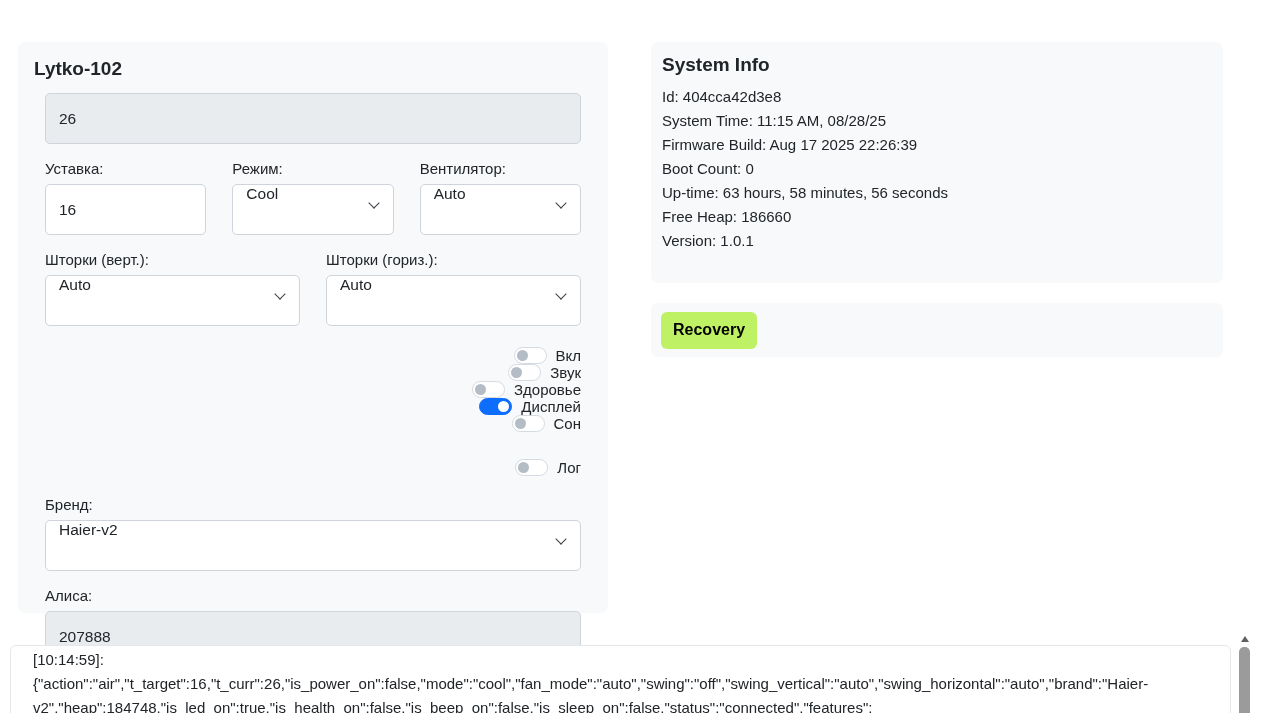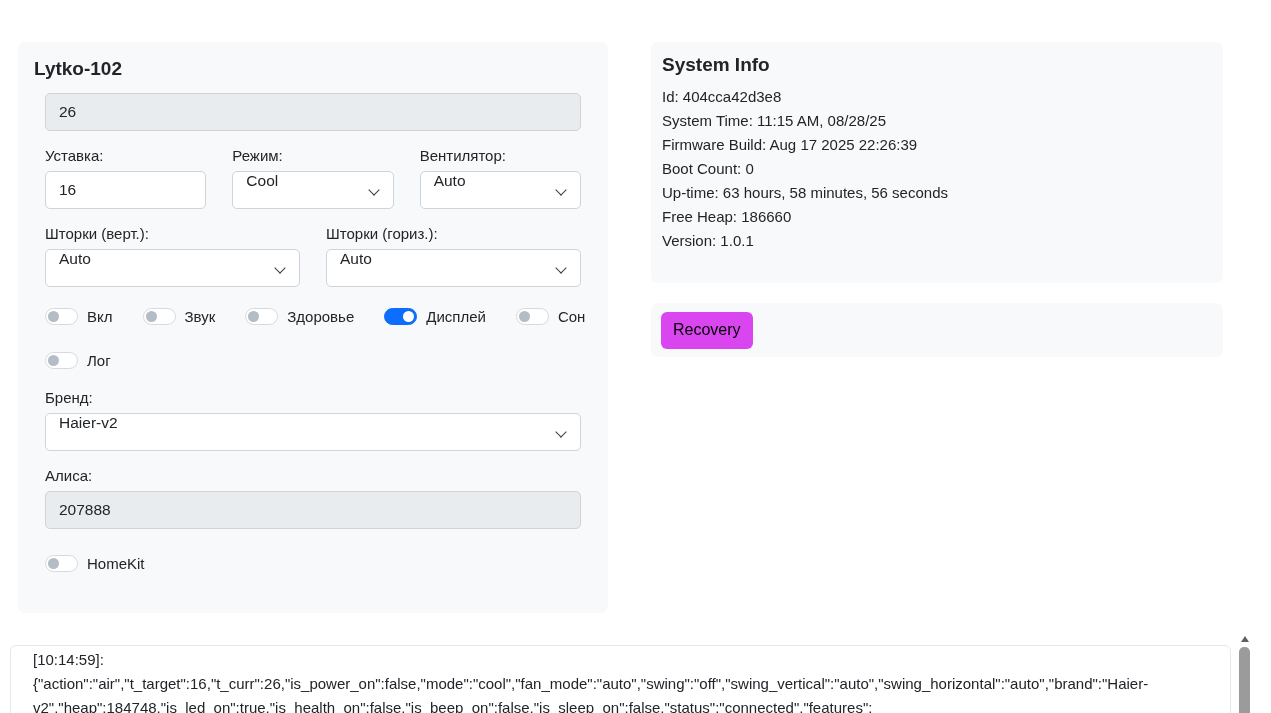--- a/index.html
+++ b/index.html
@@ -21,21 +21,21 @@
   .card-actions{ left: 651px; top: 303px; width: 572px; height: 54px; padding: 8px 10px; display: flex; align-items: center; gap: 5px; }
 
   .card-title { font-size: 19px; font-weight: 700; color: #212529; }
   .card-device .card-title { margin-bottom: 13px; }
   .card-info .card-title { margin-bottom: 9px; }
 
   .form-area { padding: 0 11px; }
   .field-label { display: block; font-size: 15px; margin-bottom: 7px; color: #212529; }
 
   .input, .select {
-    width: 100%; height: 38px;
+    width: 100%; height: 51px;
     background: #ffffff;
     border: 1px solid #ced4da;
     border-radius: 5px;
     font-family: "Liberation Sans", sans-serif;
     font-size: 15.5px;
     color: #212529;
     padding: 0 13px;
   }
   .input:disabled, .input.disabled { background: #e9ecef; }
   .select { position: relative; display: flex; align-items: flex-start; cursor: default; }
@@ -43,21 +43,21 @@
     position: absolute; right: 15px; top: 14px;
     width: 8px; height: 8px;
     border-right: 1.8px solid #383e44;
     border-bottom: 1.8px solid #383e44;
     transform: rotate(45deg);
   }
   .mb { margin-bottom: 16px; }
   .flex-row { display: flex; gap: 26px; }
   .flex-row > .col { flex: 1; min-width: 0; }
 
-  .switch-row { display: flex; align-items: flex-start; gap: 30px; margin: 21px 0 27px; }
+  .switch-row { display: flex; align-items: flex-end; margin: 21px 0 27px; flex-direction: column; }
   .switch-row.single { margin: 0 0 20px; }
   .switch-item { display: inline-flex; align-items: center; gap: 9px; cursor: pointer; }
   .switch {
     position: relative; display: inline-block;
     width: 33px; height: 17px;
     background: #ffffff;
     border: 1px solid #d5dae0;
     border-radius: 9px;
     flex: 0 0 auto;
   }
@@ -76,21 +76,21 @@
   .btn {
     height: 37px;
     border: none;
     border-radius: 6px;
     padding: 0 12px;
     font-family: "Liberation Sans", sans-serif;
     font-size: 16px;
     color: #000000;
     cursor: pointer;
   }
-  .btn-recovery { background: #d946ef; }
+  .btn-recovery { background: #bef264; font-weight: bold; }
   .btn-alice { background: #0dcaf0; }
 
   .logbox {
     position: absolute;
     left: 10px; top: 645px;
     width: 1221px; height: 100px;
     background: #ffffff;
     border: 1px solid #e5e8eb;
     border-radius: 6px;
     padding: 2px 14px 0 22px;

